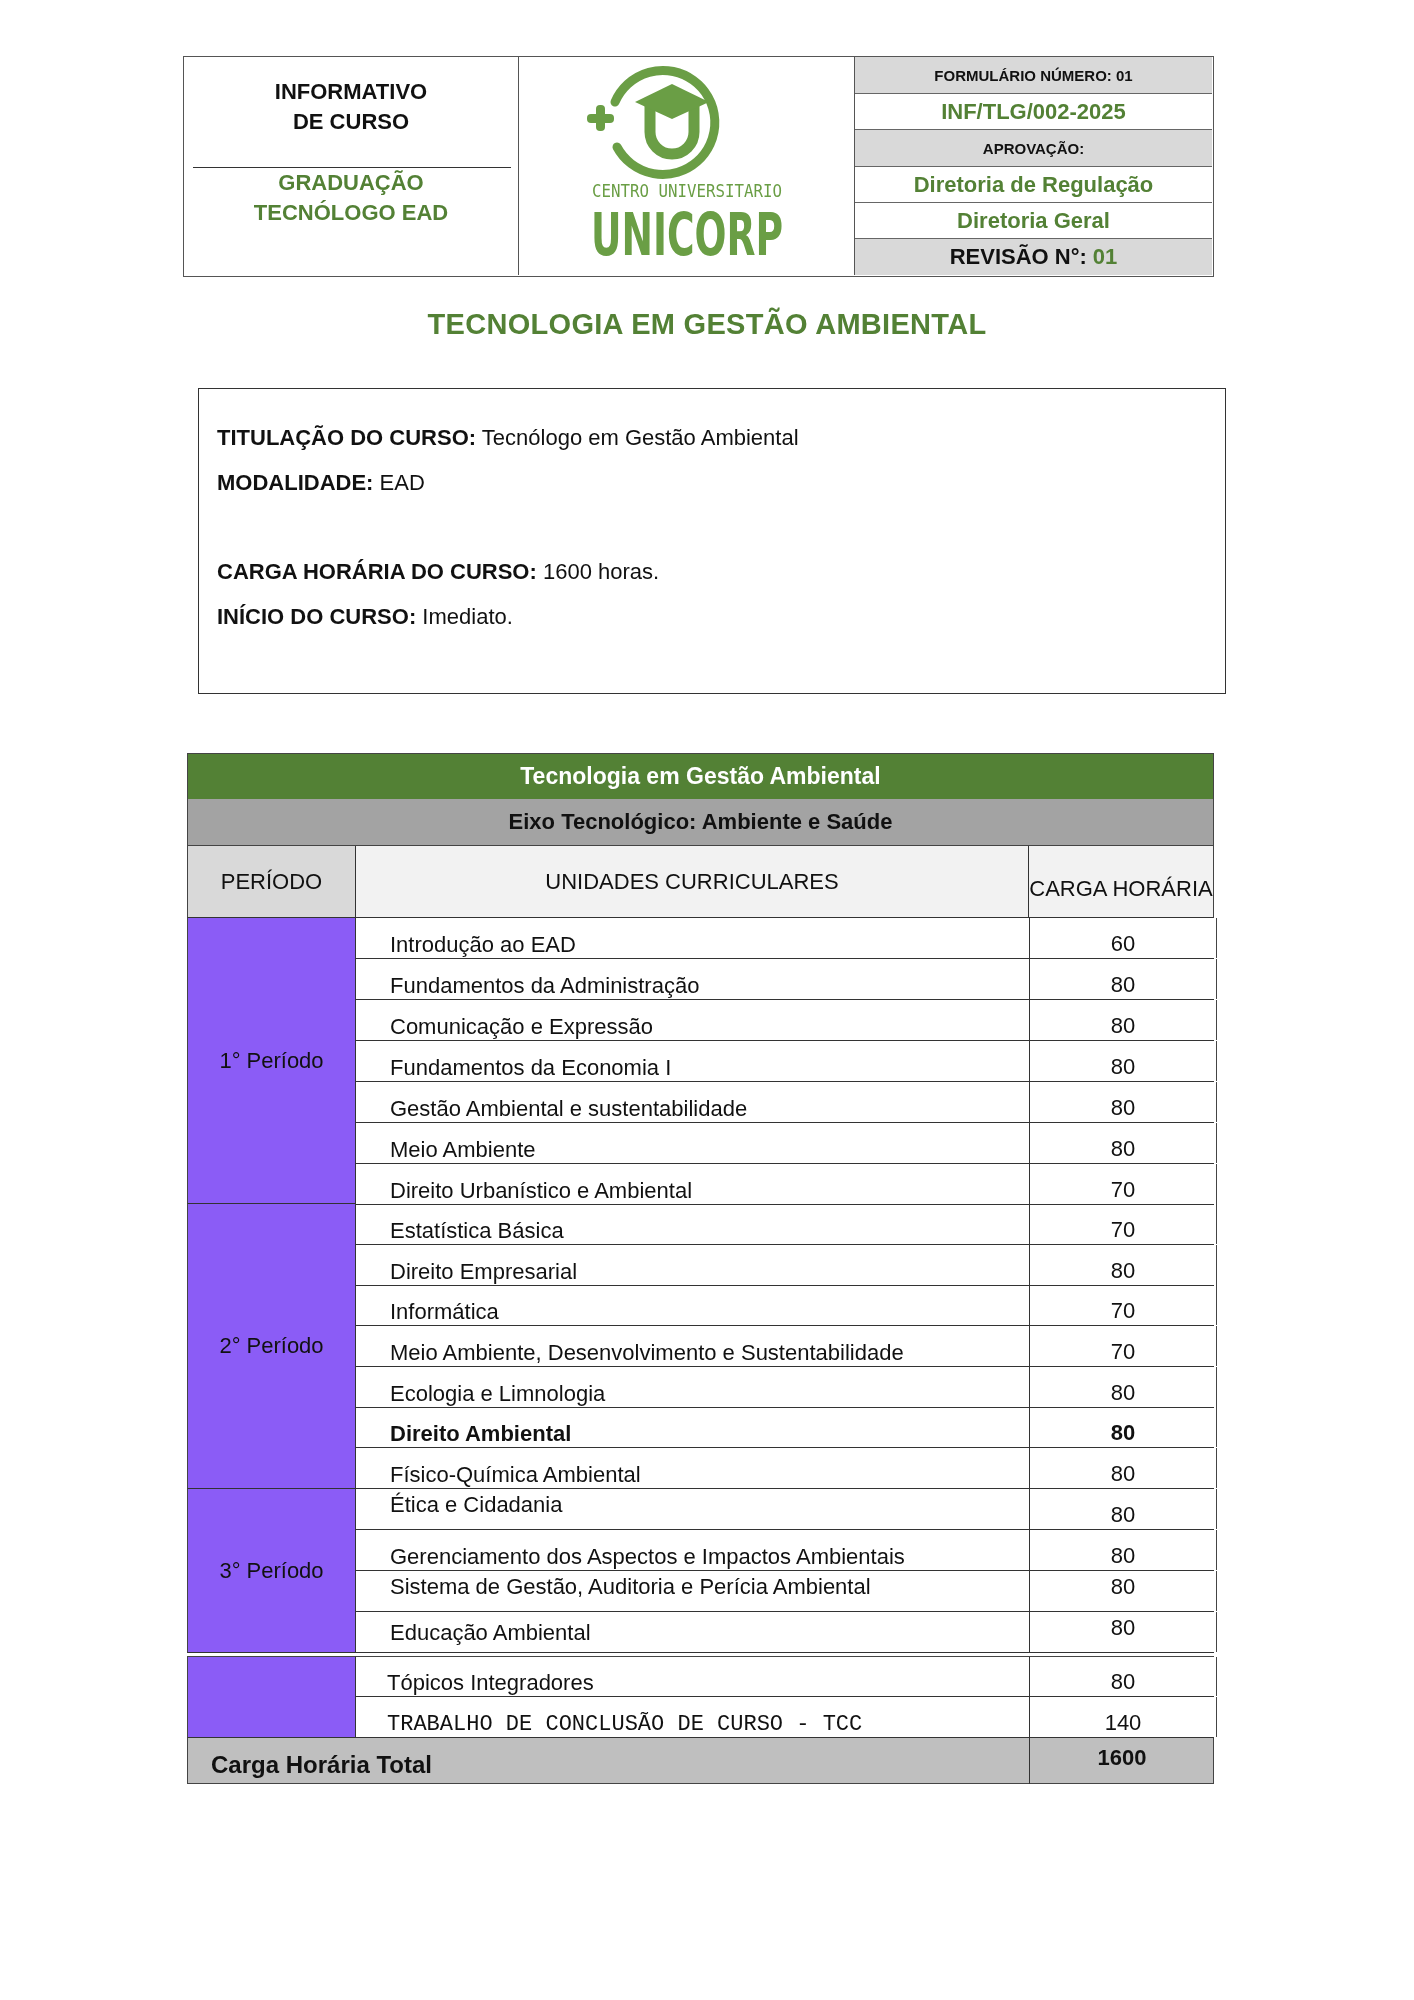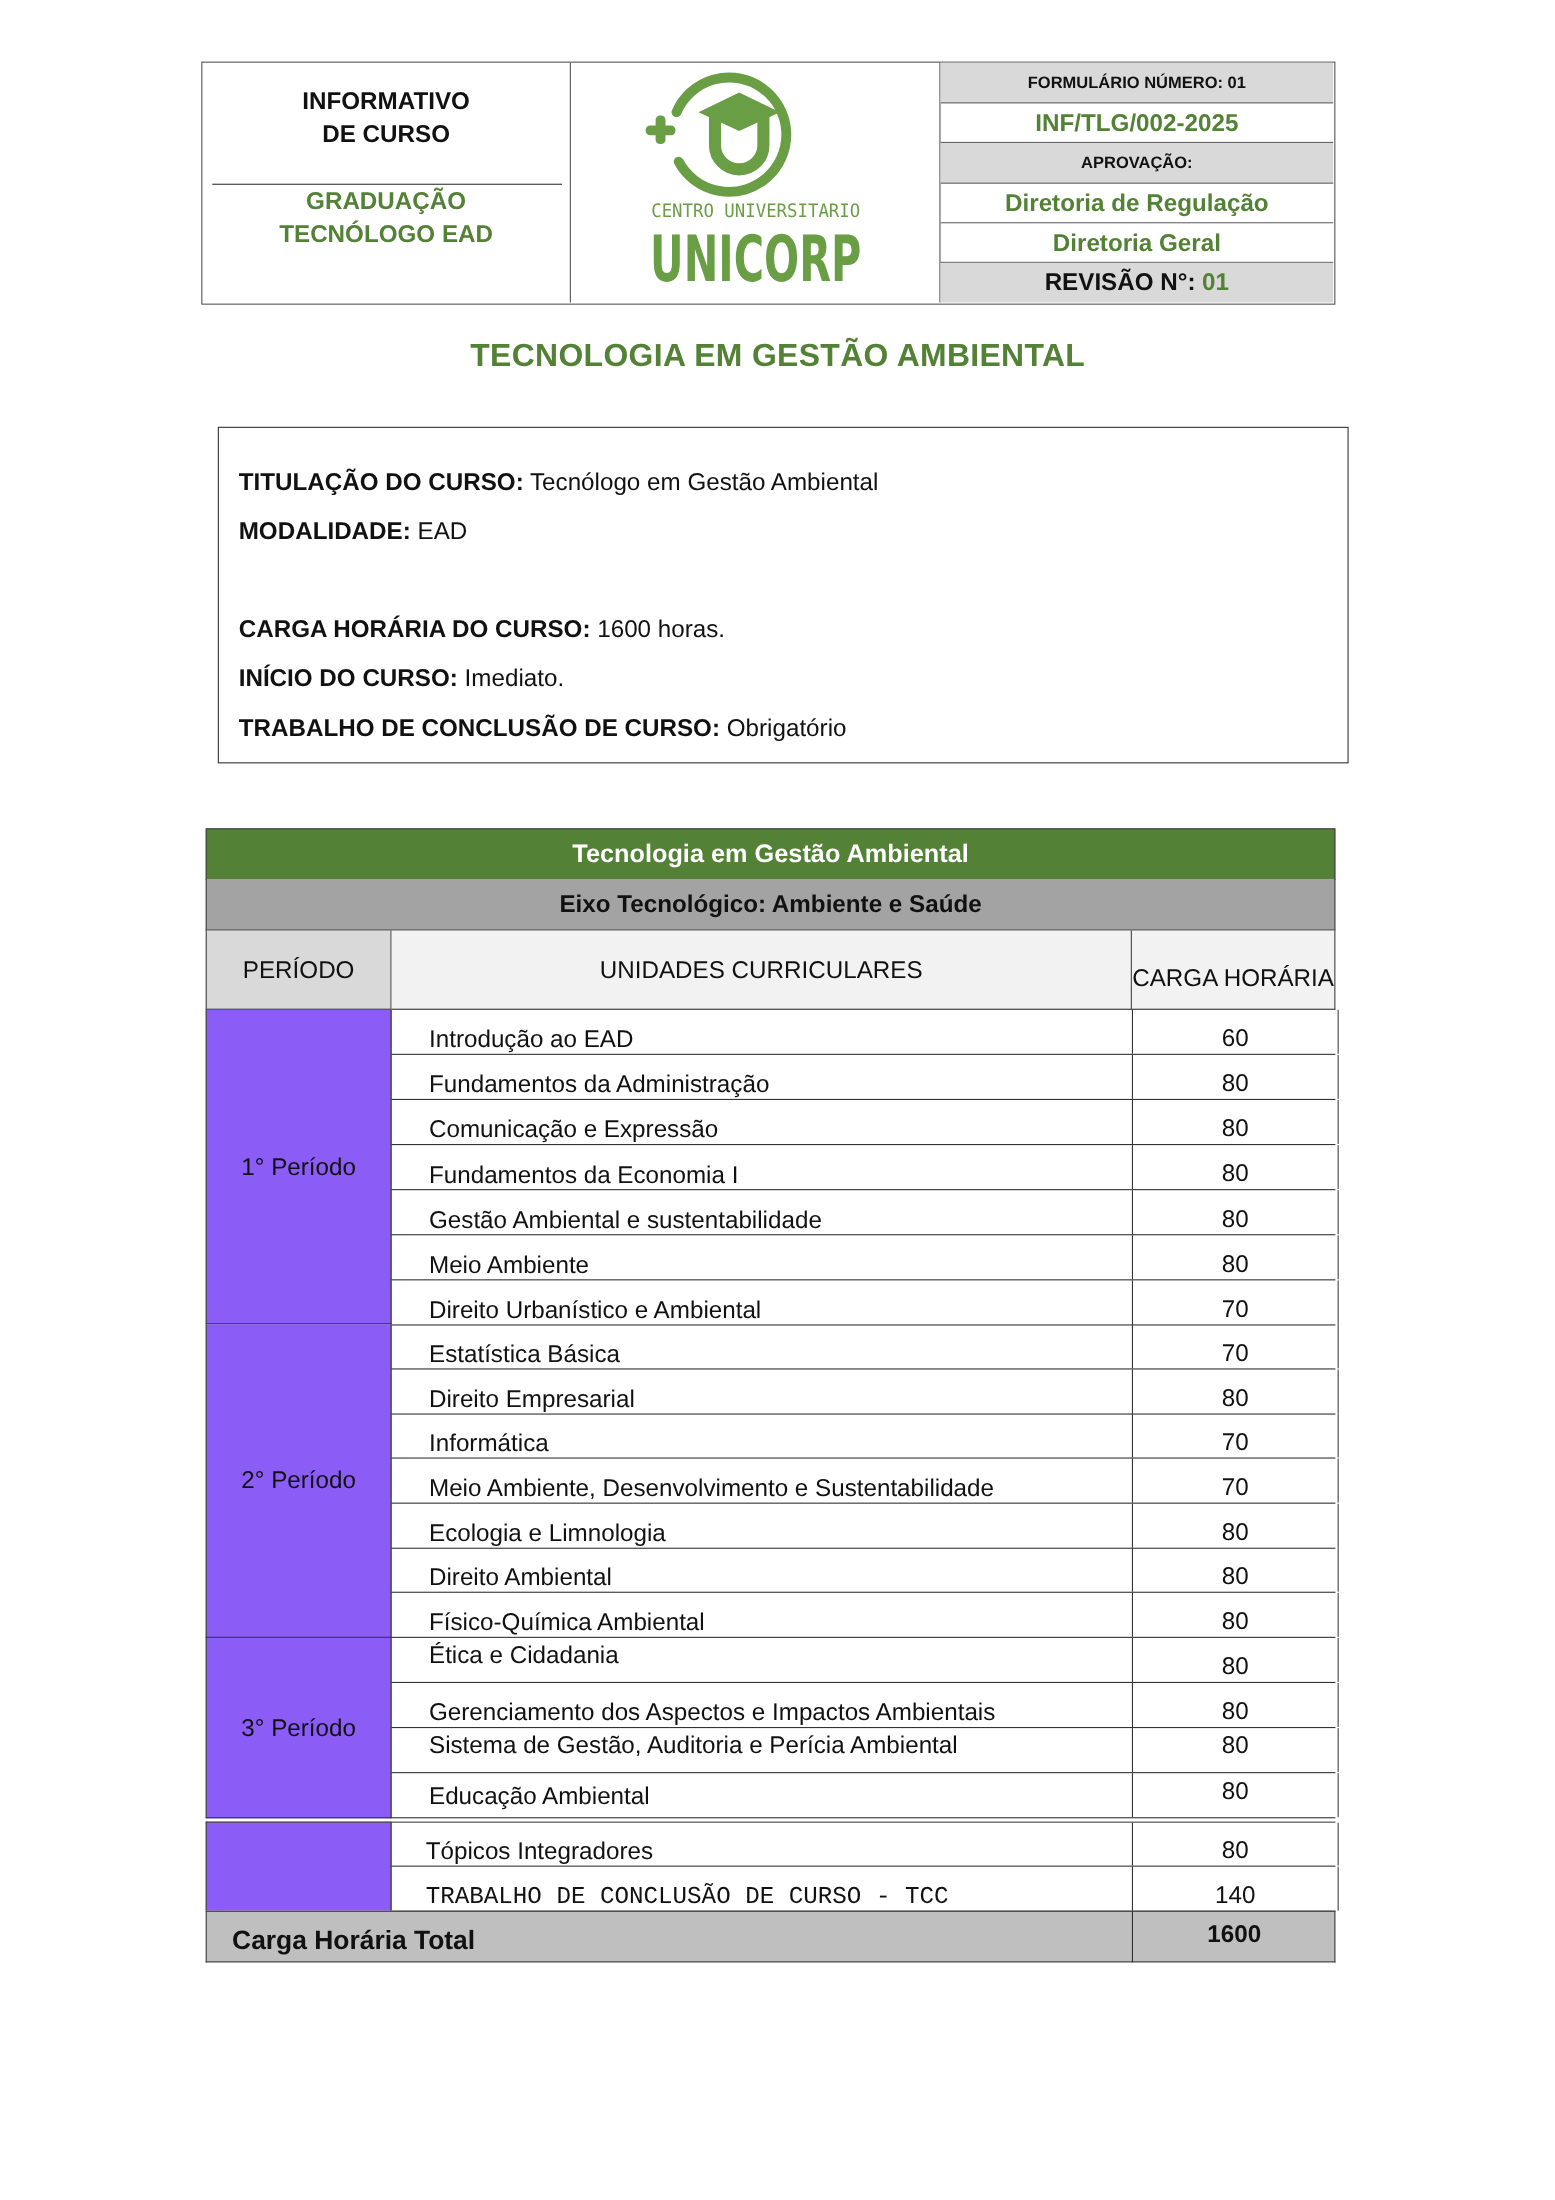--- a/index.html
+++ b/index.html
@@ -104,21 +104,20 @@
   </div>
 </div>
 
 <div class="abs doc-title">TECNOLOGIA EM GESTÃO AMBIENTAL</div>
 
 <div class="abs info">
   <div class="info-line" style="top:36px;"><b>TITULAÇÃO DO CURSO:</b> <span>Tecnólogo em Gestão Ambiental</span></div>
   <div class="info-line" style="top:81px;"><b>MODALIDADE:</b> <span>EAD</span></div>
   <div class="info-line" style="top:170px;"><b>CARGA HORÁRIA DO CURSO:</b> <span>1600 horas.</span></div>
   <div class="info-line" style="top:215px;"><b>INÍCIO DO CURSO:</b> <span>Imediato.</span></div>
-  <div class="info-line" style="top:260px;"><b>TRABALHO DE CONCLUSÃO DE CURSO:</b> <span>Obrigatório</span></div>
 </div>
 
 <div class="abs tbl">
   <div class="band-green">Tecnologia em Gestão Ambiental</div>
   <div class="band-gray">Eixo Tecnológico: Ambiente e Saúde</div>
 
   <div class="th p">PERÍODO</div>
   <div class="th u">UNIDADES CURRICULARES</div>
   <div class="th c">CARGA HORÁRIA</div>
 
@@ -166,21 +165,21 @@
       <span class="hrs">70</span>
     </div>
   <div class="row" style="top:573px;">
       <span class="name">Meio Ambiente, Desenvolvimento e Sustentabilidade</span>
       <span class="hrs">70</span>
     </div>
   <div class="row" style="top:614px;">
       <span class="name">Ecologia e Limnologia</span>
       <span class="hrs">80</span>
     </div>
-  <div class="row" style="top:654px;">
+  <div class="row" style="top:654px;font-weight:bold;">
       <span class="name">Direito Ambiental</span>
       <span class="hrs">80</span>
     </div>
   <div class="row" style="top:695px;">
       <span class="name">Físico-Química Ambiental</span>
       <span class="hrs">80</span>
     </div>
 
   <div class="pcell" style="top:736px;height:164px;">3° Período</div>
   <div class="row" style="top:736px;">

